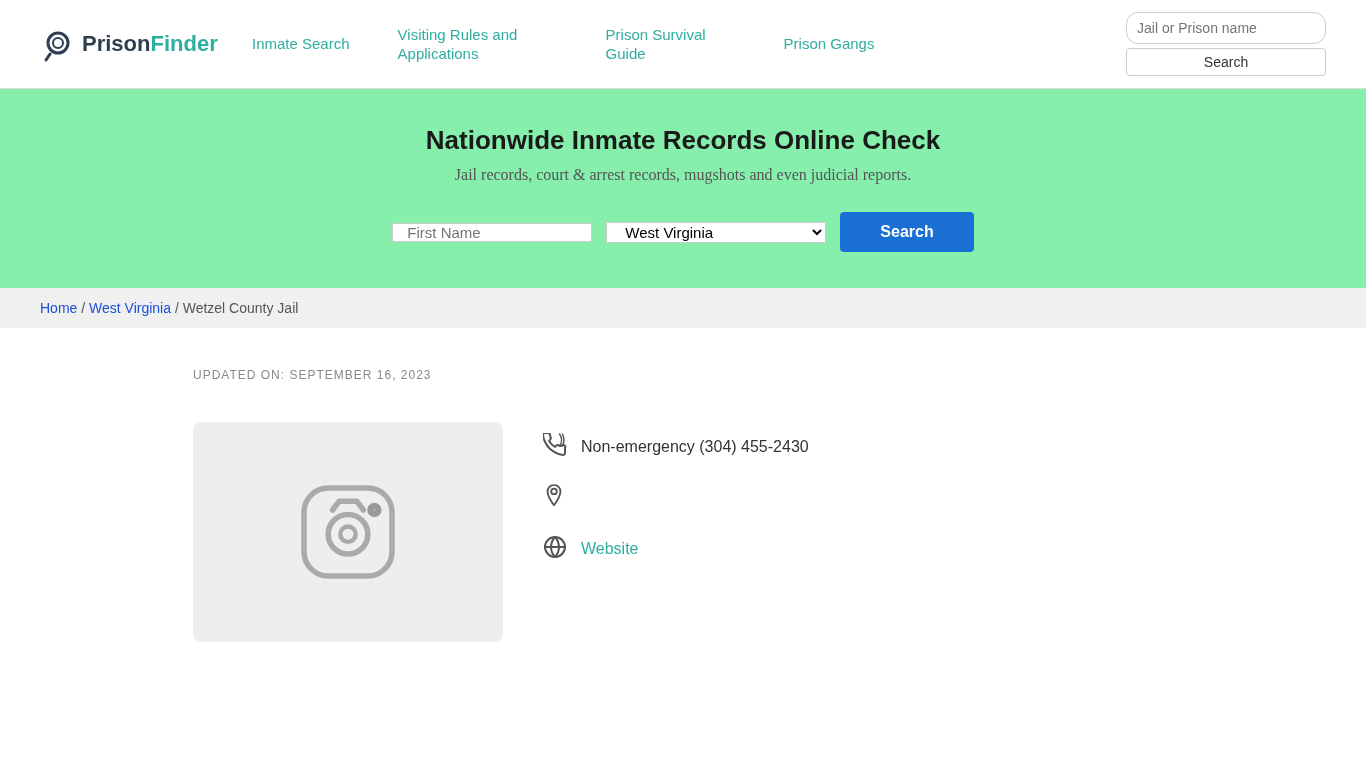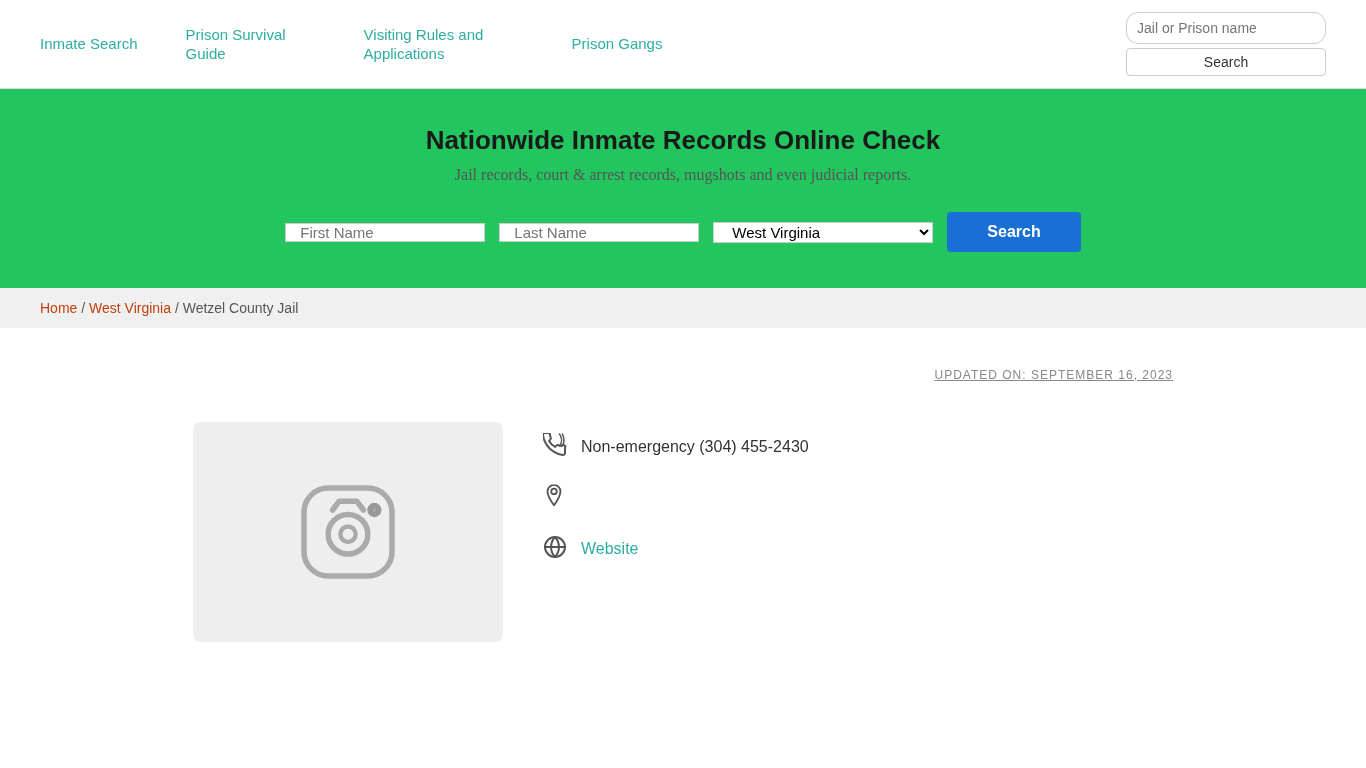--- a/index.html
+++ b/index.html
@@ -61,21 +61,21 @@
       border: 1px solid #ccc;
       border-radius: 4px;
       padding: 5px 16px;
       font-size: 14px;
       cursor: pointer;
       color: #333;
     }
 
     
     .hero {
-      background: #22c55e;
+      background: #86efac;
       padding: 36px 40px;
       text-align: center;
     }
     .hero h1 {
       font-size: 26px;
       font-weight: 800;
       color: #1a1a1a;
       margin-bottom: 10px;
     }
     .hero p {
@@ -114,48 +114,47 @@
     }
 
     
     .breadcrumb {
       background: #f0f0f0;
       padding: 12px 40px;
       font-size: 14px;
       color: #555;
     }
     .breadcrumb a {
-      color: #c2410c;
+      color: #1d4ed8;
       text-decoration: none;
     }
     .breadcrumb span {
       color: #555;
     }
 
     
     .main-content {
       padding: 40px 60px;
       max-width: 1100px;
       margin: 0 auto;
     }
     .jail-title {
       text-align: center;
       font-size: 46px;
       font-weight: 900;
       color: #1a1a1a;
       margin-bottom: 10px;
     }
     .updated-text {
-      text-align: right;
+      text-align: left;
       font-size: 12px;
       letter-spacing: 1px;
       color: #888;
       margin-bottom: 40px;
       text-transform: uppercase;
-      text-decoration: underline;
     }
     .jail-info-wrap {
       display: flex;
       gap: 40px;
       align-items: flex-start;
     }
     .jail-image-placeholder {
       width: 310px;
       min-width: 310px;
       height: 220px;
@@ -204,40 +203,49 @@
     }
     .detail-link {
       color: #2eada0;
       text-decoration: none;
     }
   </style>
 </head>
 <body>
 
 <header>
+  <a class="logo-wrap" href="#">
+    <svg class="logo-icon" viewBox="0 0 36 36" xmlns="http://www.w3.org/2000/svg">
+      <circle cx="18" cy="17" r="10" fill="none" stroke="#2c3e50" stroke-width="3"></circle>
+      <circle cx="18" cy="17" r="5" fill="none" stroke="#2c3e50" stroke-width="2"></circle>
+      <line x1="10" y1="28" x2="6" y2="34" stroke="#2c3e50" stroke-width="3" stroke-linecap="round"></line>
+    </svg>
+    <span class="logo-text">
+      <span class="logo-prison">Prison</span><span class="logo-finder">Finder</span>
+    </span>
+  </a>
 
   <nav>
     <a href="#">Inmate Search</a>
+    <a href="#" style="max-width:160px;display:inline-block;">Visiting Rules and Applications</a>
     <a href="#" style="max-width:130px;display:inline-block;">Prison Survival Guide</a>
-    <a href="#" style="max-width:160px;display:inline-block;">Visiting Rules and Applications</a>
     <a href="#">Prison Gangs</a>
   </nav>
 
   <div class="nav-search-wrap">
     <input class="nav-search-input" type="text" placeholder="Jail or Prison name" style="">
     <button class="nav-search-btn">Search</button>
   </div>
 </header>
 
 <section class="hero">
   <h1>Nationwide Inmate Records Online Check</h1>
   <p>Jail records, court &amp; arrest records, mugshots and even judicial reports.</p>
   <div class="search-row">
     <input type="text" placeholder="First Name" style="">
-    <input type="text" placeholder="Last Name" style="">
     <select id="state-select"><option value="Alabama">Alabama</option><option value="Alaska">Alaska</option><option value="Arizona">Arizona</option><option value="Arkansas">Arkansas</option><option value="California">California</option><option value="Colorado">Colorado</option><option value="Connecticut">Connecticut</option><option value="Delaware">Delaware</option><option value="Florida">Florida</option><option value="Georgia">Georgia</option><option value="Hawaii">Hawaii</option><option value="Idaho">Idaho</option><option value="Illinois">Illinois</option><option value="Indiana">Indiana</option><option value="Iowa">Iowa</option><option value="Kansas">Kansas</option><option value="Kentucky">Kentucky</option><option value="Louisiana">Louisiana</option><option value="Maine">Maine</option><option value="Maryland">Maryland</option><option value="Massachusetts">Massachusetts</option><option value="Michigan">Michigan</option><option value="Minnesota">Minnesota</option><option value="Mississippi">Mississippi</option><option value="Missouri">Missouri</option><option value="Montana">Montana</option><option value="Nebraska">Nebraska</option><option value="Nevada">Nevada</option><option value="New Hampshire">New Hampshire</option><option value="New Jersey">New Jersey</option><option value="New Mexico">New Mexico</option><option value="New York">New York</option><option value="North Carolina">North Carolina</option><option value="North Dakota">North Dakota</option><option value="Ohio">Ohio</option><option value="Oklahoma">Oklahoma</option><option value="Oregon">Oregon</option><option value="Pennsylvania">Pennsylvania</option><option value="Rhode Island">Rhode Island</option><option value="South Carolina">South Carolina</option><option value="South Dakota">South Dakota</option><option value="Tennessee">Tennessee</option><option value="Texas">Texas</option><option value="Utah">Utah</option><option value="Vermont">Vermont</option><option value="Virginia">Virginia</option><option value="Washington">Washington</option><option value="West Virginia" selected="">West Virginia</option><option value="Wisconsin">Wisconsin</option><option value="Wyoming">Wyoming</option></select>
     <button class="search-btn-main">Search</button>
   </div>
 </section>
 
 <div class="breadcrumb">
   <a href="#">Home</a>
   <span> / </span>
   <a href="#">West Virginia</a>
   <span> / </span>

